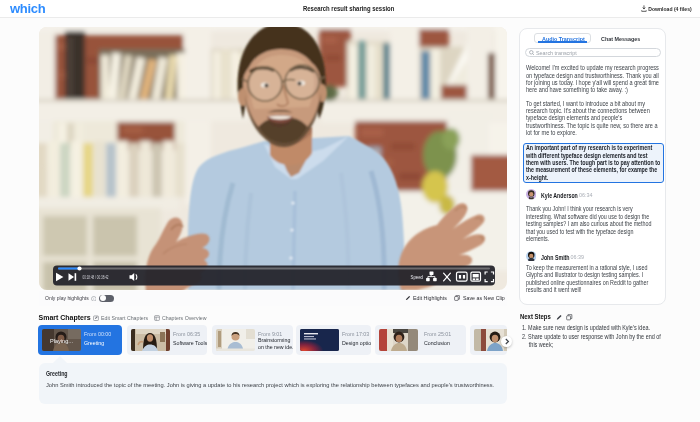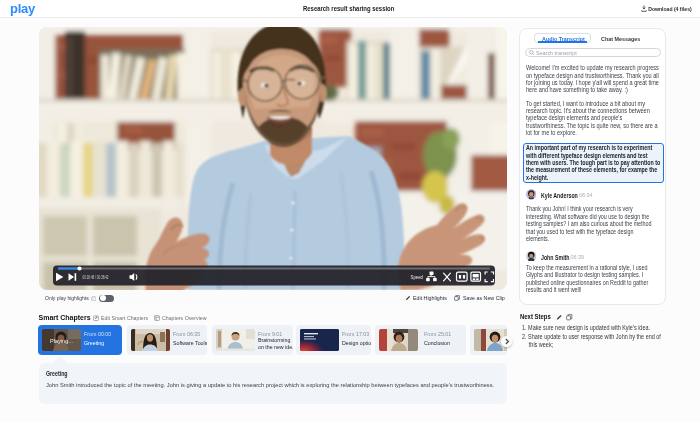--- a/index.html
+++ b/index.html
@@ -28,21 +28,21 @@
   #panel{left:519px;top:28px;width:147px;height:277px;background:#fff;border:0.8px solid #e7e9ec;border-radius:8px;box-sizing:border-box;}
   .tl{font-size:6.3px;color:#3a3f45;line-height:7.33px;white-space:nowrap;transform:scaleX(0.885);transform-origin:left top;}
   .hl{font-size:6.3px;font-weight:bold;color:#20242c;line-height:7.3px;white-space:nowrap;transform:scaleX(0.845);transform-origin:left top;}
   .msg{font-size:6.3px;color:#3a3f45;line-height:7.5px;white-space:nowrap;transform:scaleX(0.852);transform-origin:left top;}
   .nm{font-size:6.4px;font-weight:bold;color:#17191d;transform:scaleX(0.82);transform-origin:left top;}
   .tm{font-size:5.4px;color:#a8adb5;}
   .ns{font-size:6.4px;color:#33373d;line-height:8.2px;white-space:nowrap;transform:scaleX(0.855);transform-origin:left top;}
 </style></head>
 <body>
 <div class="abs" id="hdr"></div>
-<div class="abs" id="logo">play</div>
+<div class="abs" id="logo">which</div>
 <div class="abs" id="title">Research result sharing session</div>
 <div class="abs" id="dl"><svg width="7" height="7" viewBox="0 0 10 10" style="vertical-align:-1px">
       <path d="M5 0.5v5M2.8 3.6L5 5.8 7.2 3.6M1 7.5v1.5h8V7.5" stroke="#2a2a2a" stroke-width="1.2" fill="none"></path>
     </svg> Download (4 files)</div>
 
 <svg class="abs" style="left:39px;top:27px" width="468" height="263" viewBox="0 0 468 263">
  <defs>
   <filter id="b3" x="-30%" y="-30%" width="160%" height="160%">
         <feGaussianBlur stdDeviation="2.6"></feGaussianBlur>
       </filter>

